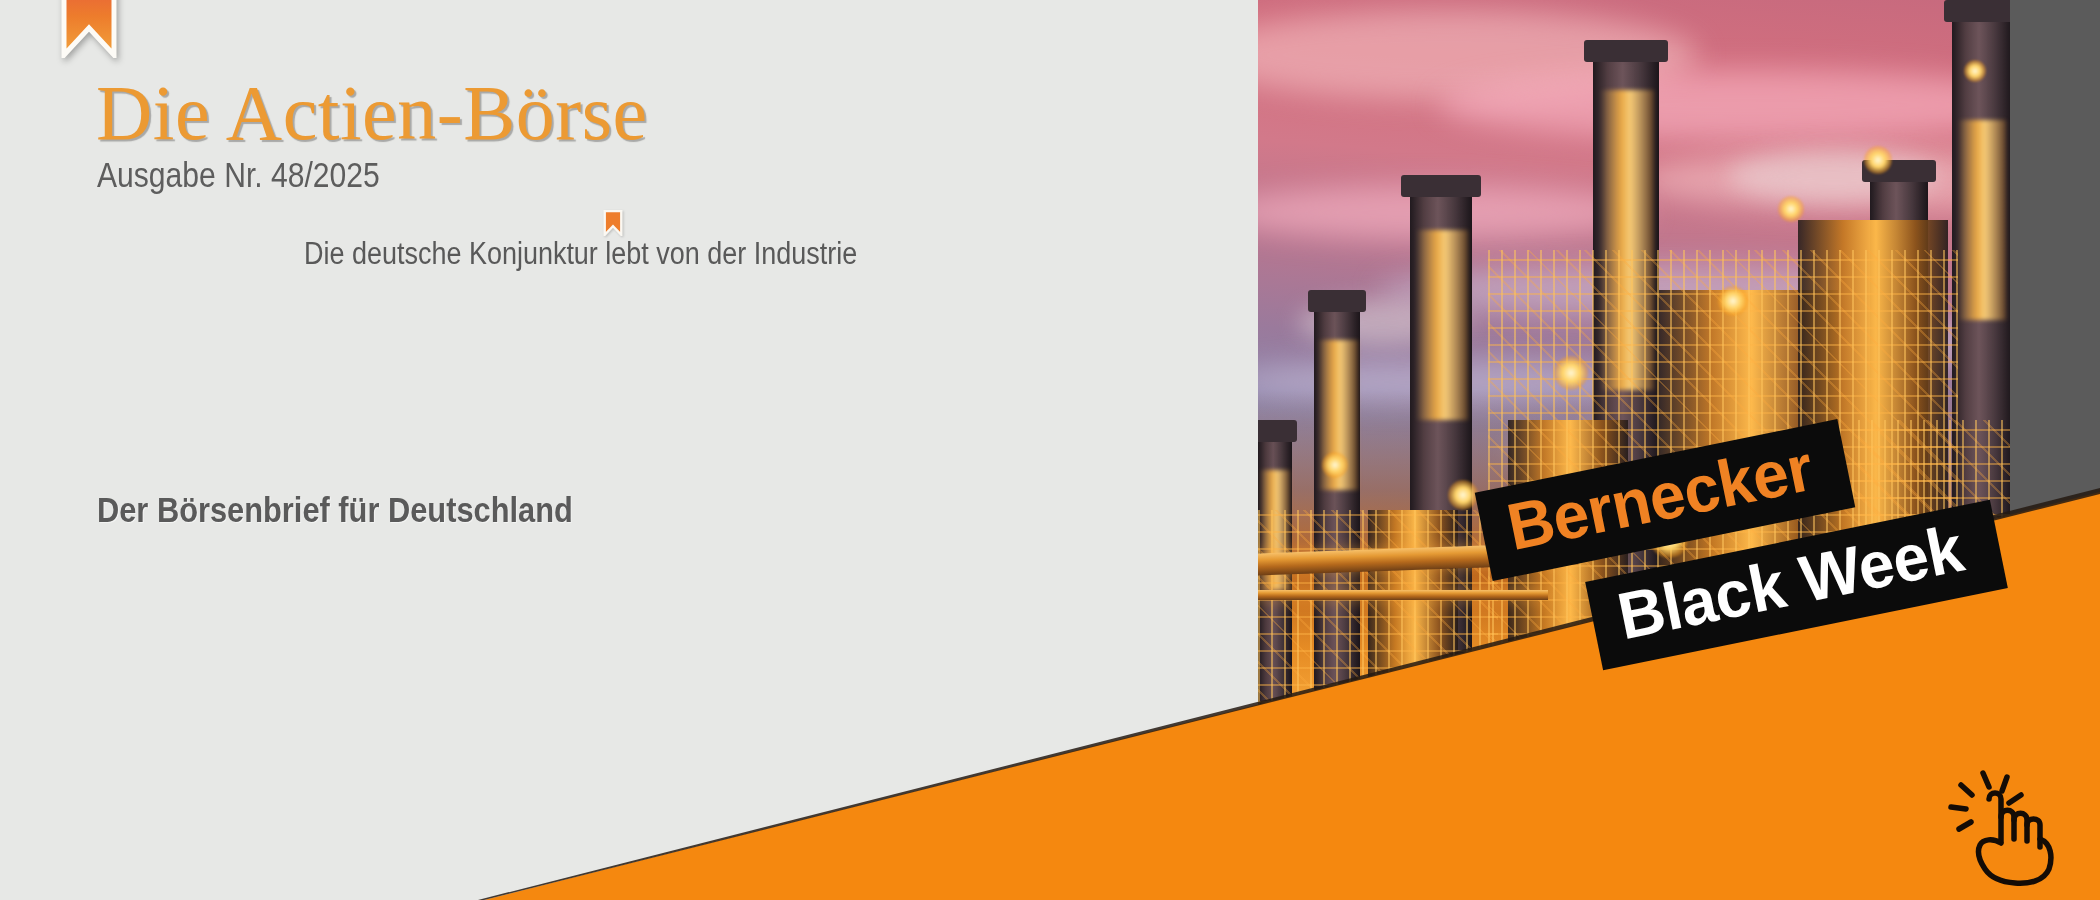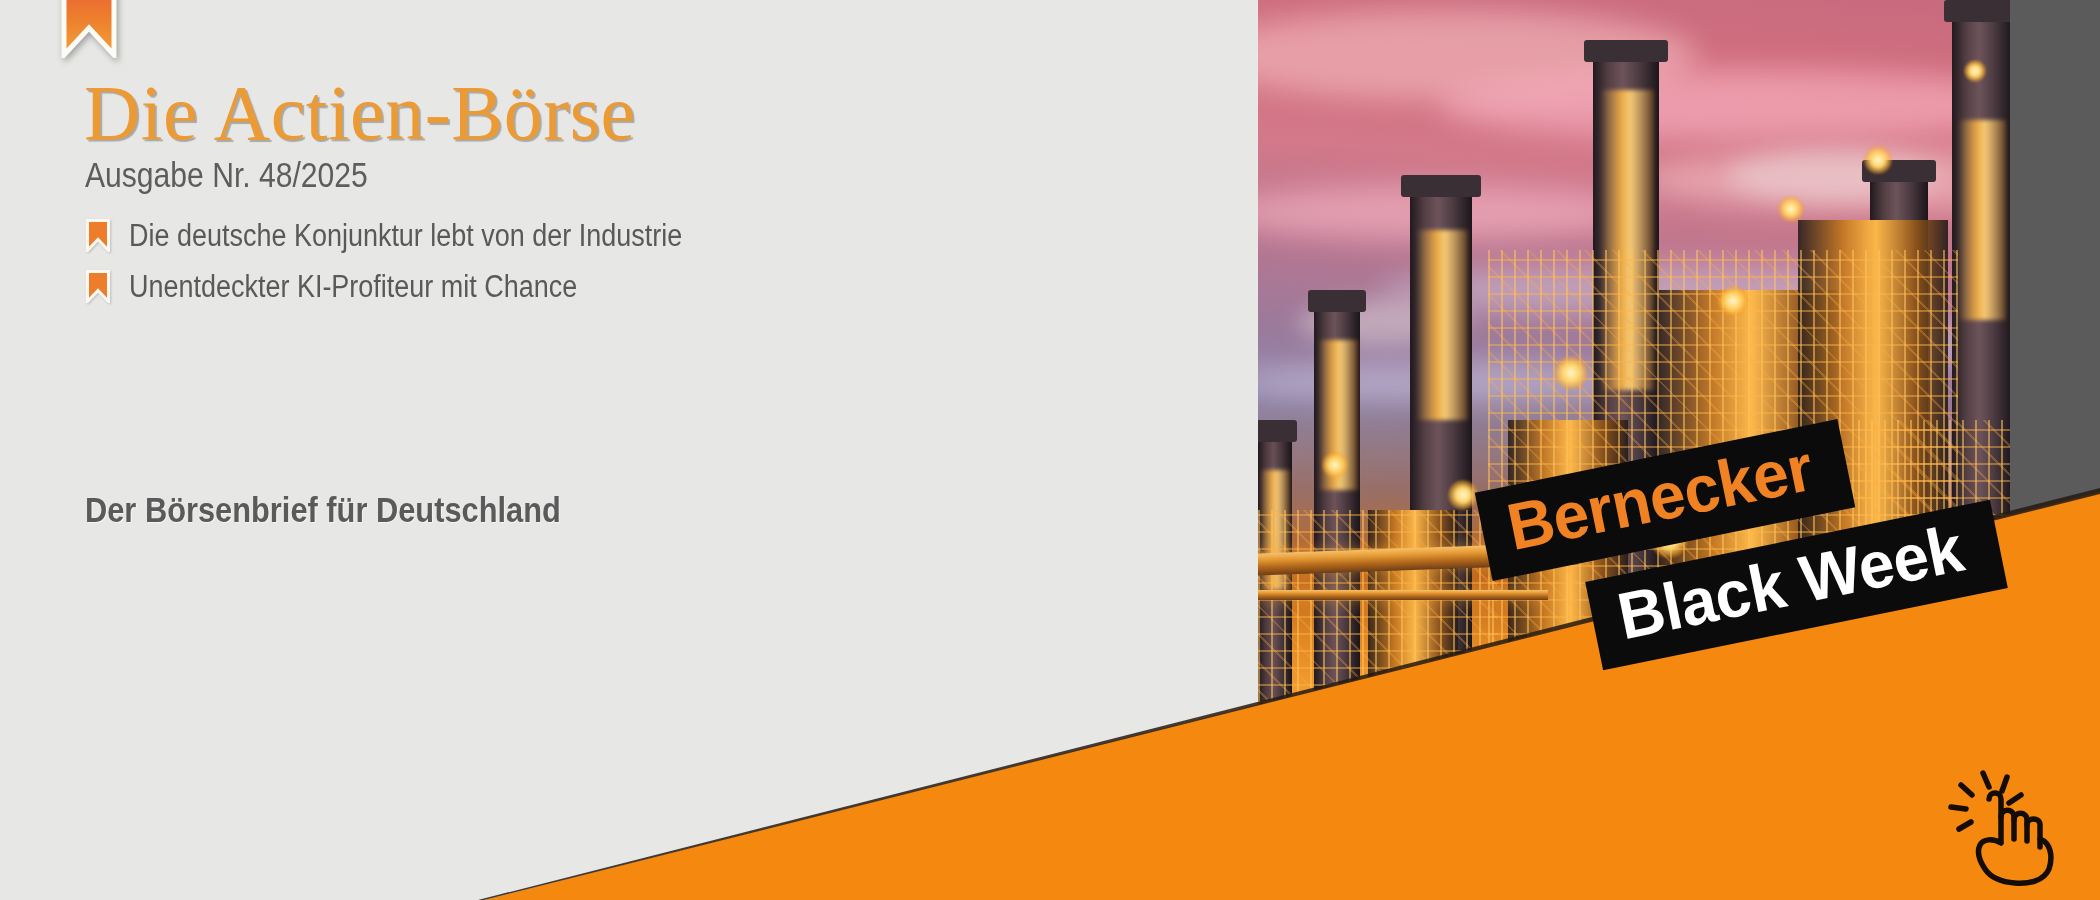--- a/index.html
+++ b/index.html
@@ -153,21 +153,21 @@
     position: absolute;
     left: 61px; top: -16px;
     width: 56px; height: 74px;
     z-index: 10;
     filter: drop-shadow(2px 3px 3px rgba(0,0,0,0.3));
   }
 
   
   .content {
     position: absolute;
-    left: 0; top: 0;
+    left: 12px; top: 0;
     width: 1258px; height: 900px;
     z-index: 12;
   }
   .title {
     position: absolute;
     left: 84px; top: 74px;
     font-family: "Liberation Serif", "DejaVu Serif", serif;
     font-size: 78px;
     line-height: 1;
     color: #ec9a33;
@@ -189,20 +189,21 @@
 
   .bullets {
     position: absolute;
     left: 85px; top: 210px;
     width: 1050px;
   }
   .bullet-row {
     display: flex;
     align-items: center;
     height: 51px;
+    flex-direction: column;
   }
   .bullet-icon {
     width: 26px; height: 33px;
     flex: 0 0 26px;
     margin-right: 18px;
     filter: drop-shadow(1px 1px 1px rgba(0,0,0,0.18));
   }
   .bullet-text {
     font-size: 31px;
     color: #595959;
@@ -350,26 +351,20 @@
       <div class="bullet-row">
         <svg class="bullet-icon" viewBox="0 0 26 33">
           <path d="M2.5 1.5 H23.5 V31.5 L13 20.5 L2.5 31.5 Z" fill="#ee7d2b" stroke="#fbf8f2" stroke-width="3"></path>
         </svg>
         <span class="bullet-text">Die deutsche Konjunktur lebt von der Industrie</span>
       </div>
 
 
 
 
-      <div class="bullet-row">
-        <svg class="bullet-icon" viewBox="0 0 26 33">
-          <path d="M2.5 1.5 H23.5 V31.5 L13 20.5 L2.5 31.5 Z" fill="#ee7d2b" stroke="#fbf8f2" stroke-width="3"></path>
-        </svg>
-        <span class="bullet-text">Unentdeckter KI-Profiteur mit Chance</span>
-      </div>
 
     </div>
 
     <div class="tagline">Der Börsenbrief für Deutschland</div>
   </div>
 
   <div class="badge badge-bernecker">
     <span class="badge-box">
       <span class="badge-word word-orange">Bernecker</span>
     </span>

